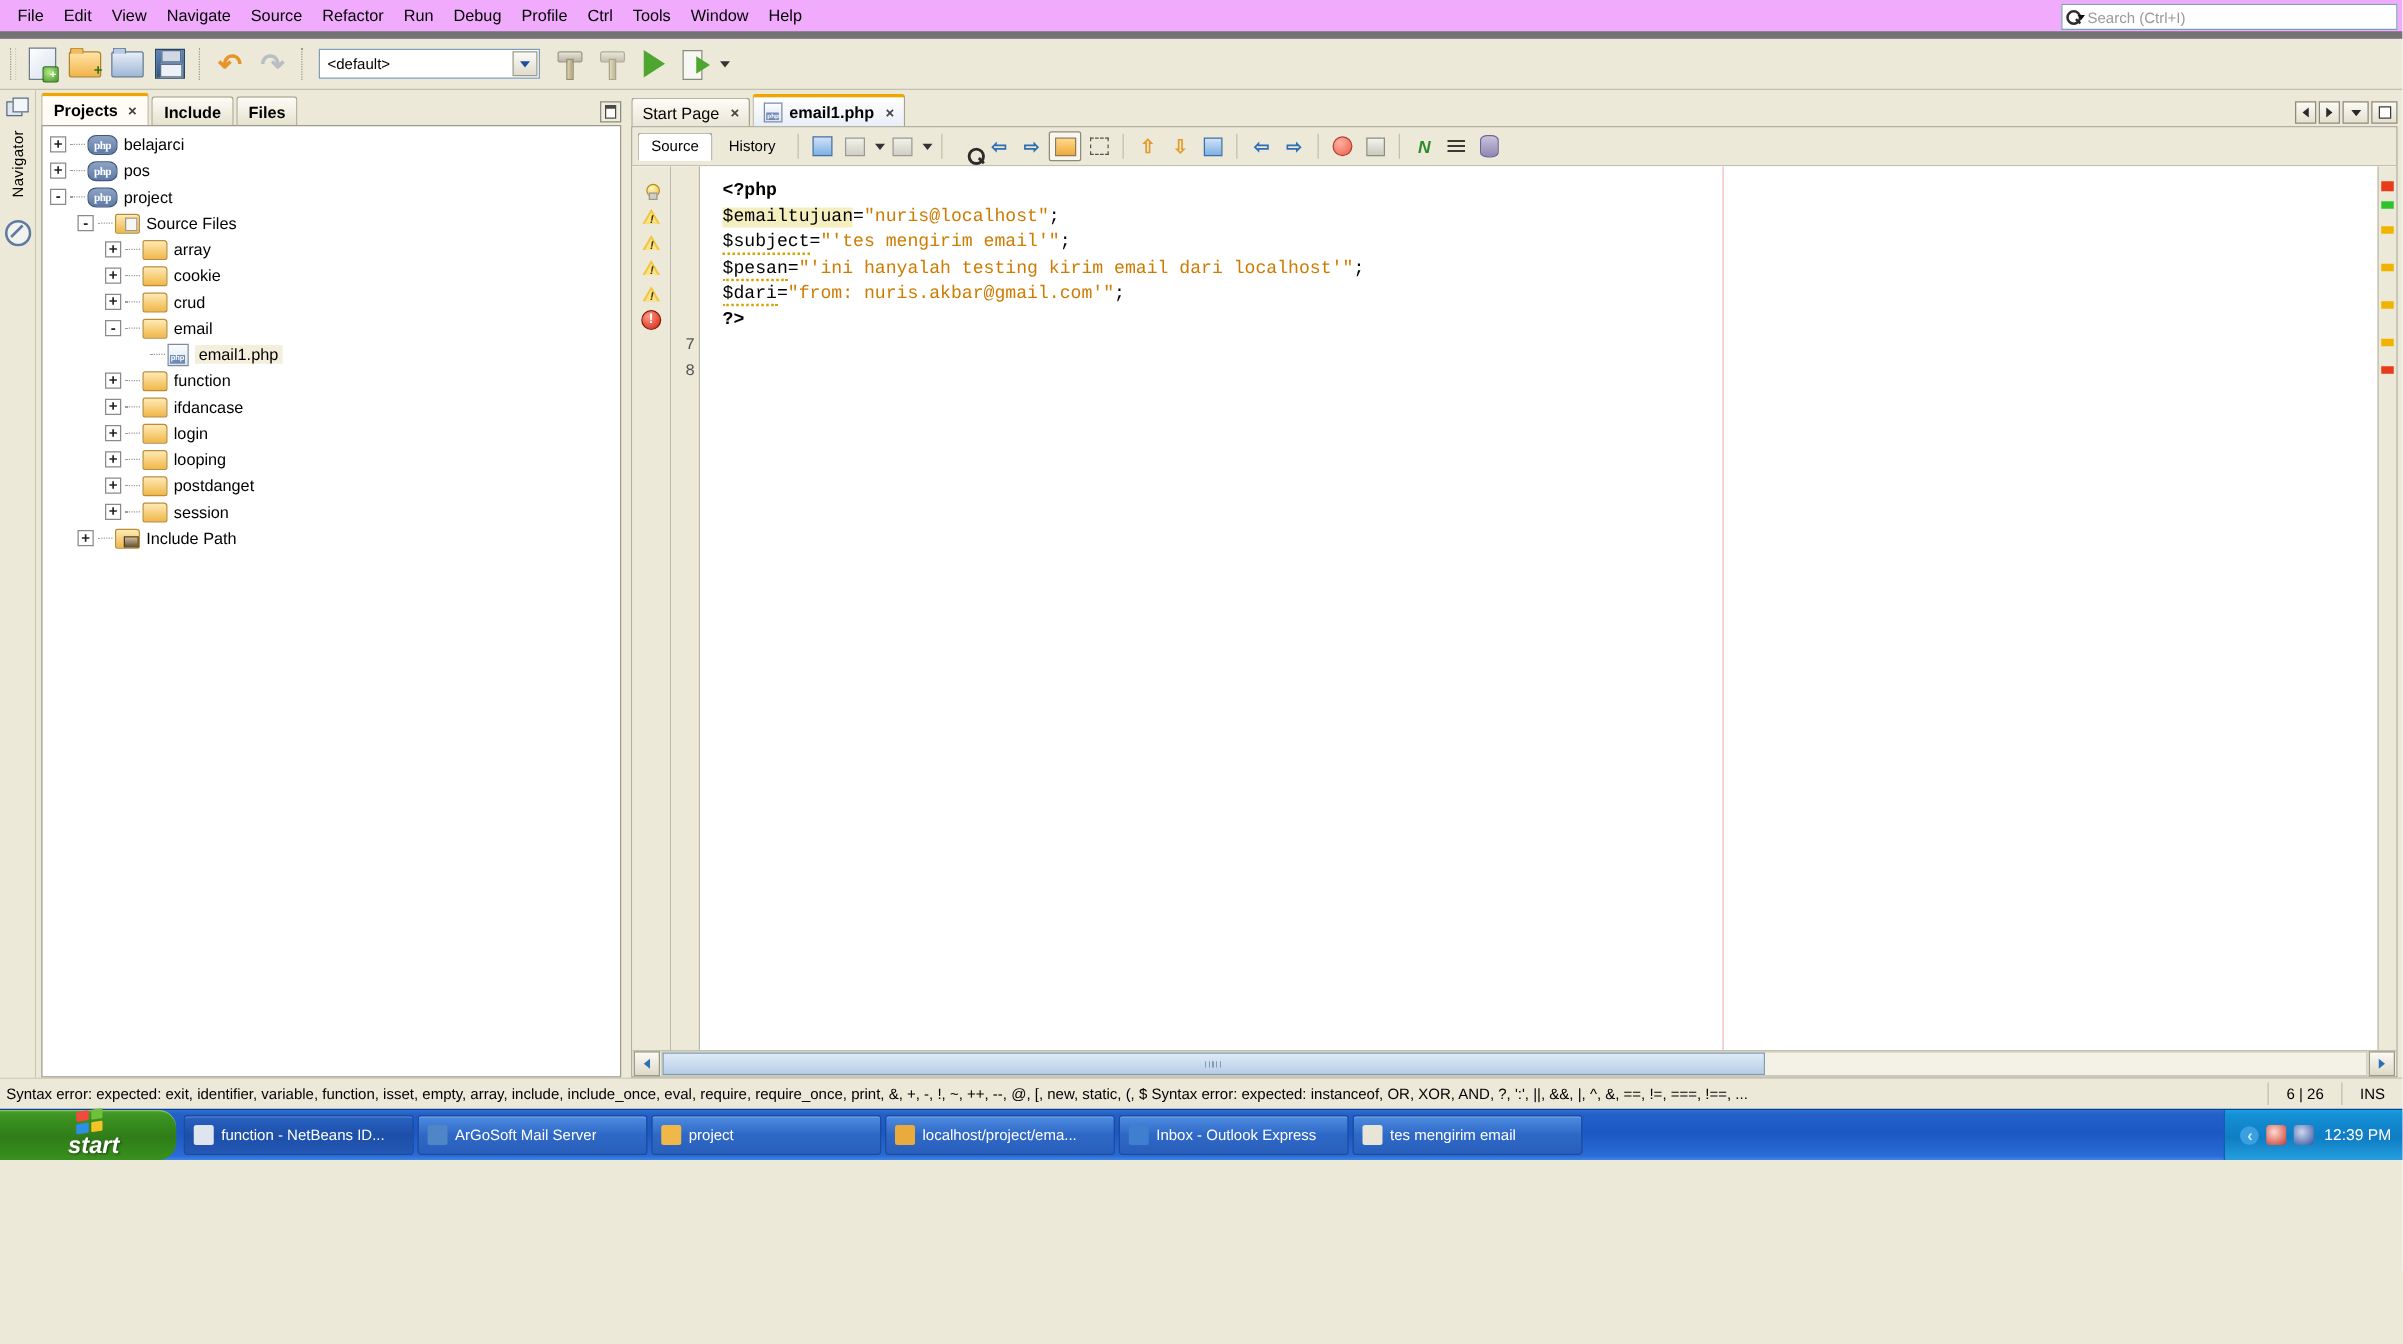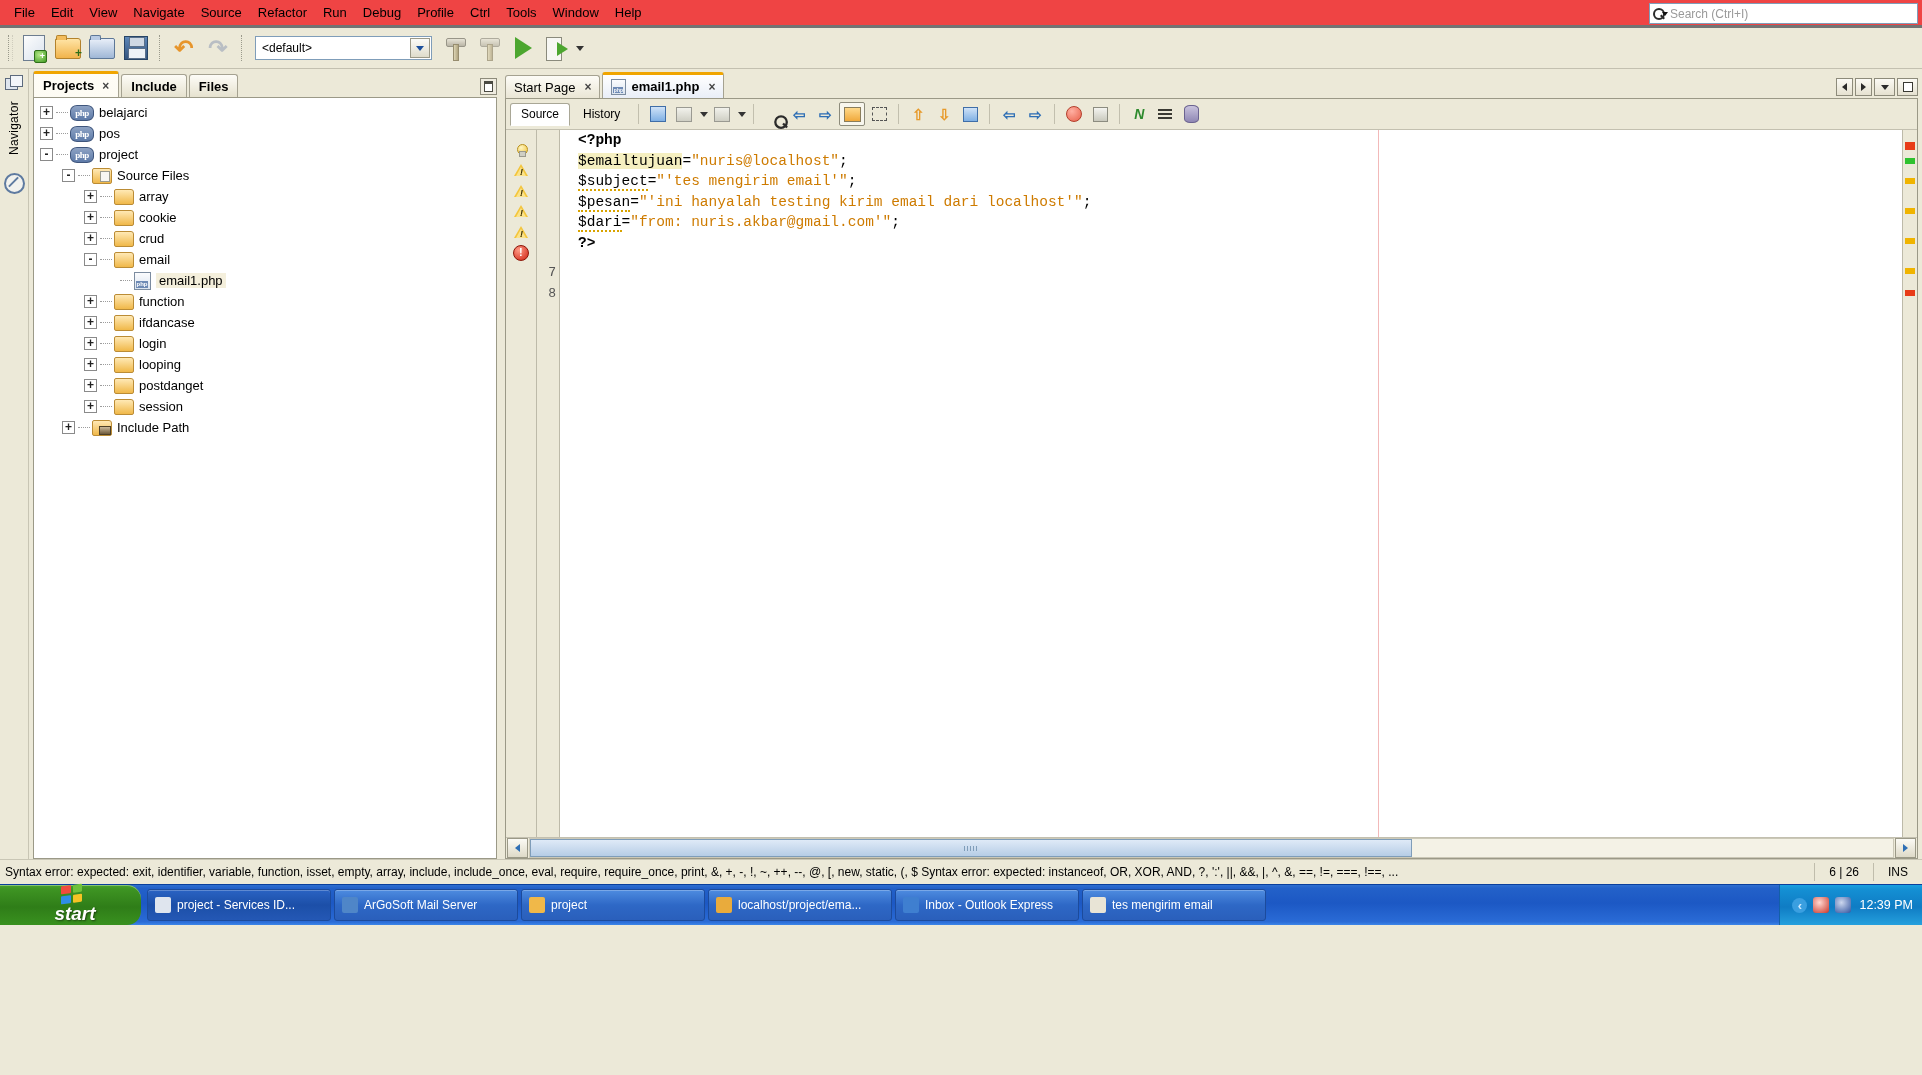--- a/index.html
+++ b/index.html
@@ -48,22 +48,22 @@
     display:flex;align-items:center;justify-content:center;
     color:#fff;font-size:11px;font-weight:bold;font-family:"Liberation Sans",sans-serif;
     box-shadow:inset 0 1px 0 rgba(255,255,255,.5);
   }
   .wb.min,.wb.max{background:linear-gradient(to bottom,#5b9bf0,#1a5ccd 55%,#2f79e3);}
   .wb.close{background:linear-gradient(to bottom,#f2846a,#d6391b 55%,#e7633f);border-color:#9c2a12;}
   .wb span{display:block;line-height:1;transform:translateY(-1px);}
 
   
   .menubar{
-    height:25px;background:#ef4444;display:flex;align-items:center;
-    padding-left:6px;position:relative;border-bottom:3px solid #737373;
+    height:25px;background:#f0abfc;display:flex;align-items:center;
+    padding-left:6px;position:relative;border-bottom:6px solid #737373;
   }
   .menubar .mi{padding:3px 8px;font-size:13px;color:#000;cursor:default;}
   .searchbox{
     position:absolute;right:4px;top:3px;width:265px;height:19px;
     background:#fff;border:1px solid #7f9db9;display:flex;align-items:center;
     padding-left:2px;
   }
   .searchbox .mag{
     width:16px;height:14px;position:relative;margin-right:2px;flex:none;
   }
@@ -258,21 +258,21 @@
   .g-warn .t2{position:absolute;left:2px;top:3px;width:0;height:0;border-left:5px solid transparent;border-right:5px solid transparent;border-bottom:9px solid #fbe38a;}
   .g-warn .bang{position:absolute;left:6px;top:4px;font-size:9px;line-height:9px;color:#3a2f00;font-weight:bold;}
   .g-err{width:14px;height:14px;border-radius:50%;background:radial-gradient(circle at 35% 30%,#ff9b86,#cf2111);border:1px solid #8e1608;position:relative;}
   .g-err:after{content:"!";position:absolute;left:5px;top:0px;color:#fff;font-size:11px;font-weight:bold;line-height:13px;}
   .linenums{
     width:22px;background:#ece9d8;border-right:1px solid #bdbaa9;padding-top:10px;flex:none;
     text-align:right;font-family:"Liberation Mono",monospace;font-size:13px;color:#555;
   }
   .lnrow{height:20.5px;line-height:20.5px;padding-right:3px;}
   .codepane{
-    flex:1;position:relative;overflow:hidden;
+    flex:1;position:relative;padding-top:10px;overflow:hidden;
     font-family:"Liberation Mono",monospace;font-size:14.5px;
   }
   .cl{height:20.5px;line-height:20.5px;white-space:pre;padding-left:18px;position:relative;}
   .cl.cur{background:#e9eef8;}
   .kw{color:#000;font-weight:bold;}
   .str{color:#ce7b00;}
   .var{color:#000;}
   .fn{color:#000;}
   .hl{background:#f5efc0;}
   .sqwave{
@@ -814,21 +814,21 @@
           <i></i>
           <i></i>
           <i></i>
           <i></i>
         </span>
       <span class="stxt">start</span>
     </div>
     <div class="tasks" id="taskbar-items">
         <div class="task active">
           <span class="ti" style="background: rgb(223, 229, 238);"></span>
-          <span class="tl">project - Services ID...</span>
+          <span class="tl">function - NetBeans ID...</span>
         </div>
         <div class="task">
           <span class="ti" style="background: rgb(79, 134, 200);"></span>
           <span class="tl">ArGoSoft Mail Server</span>
         </div>
         <div class="task">
           <span class="ti" style="background: rgb(240, 184, 73);"></span>
           <span class="tl">project</span>
         </div>
         <div class="task">

